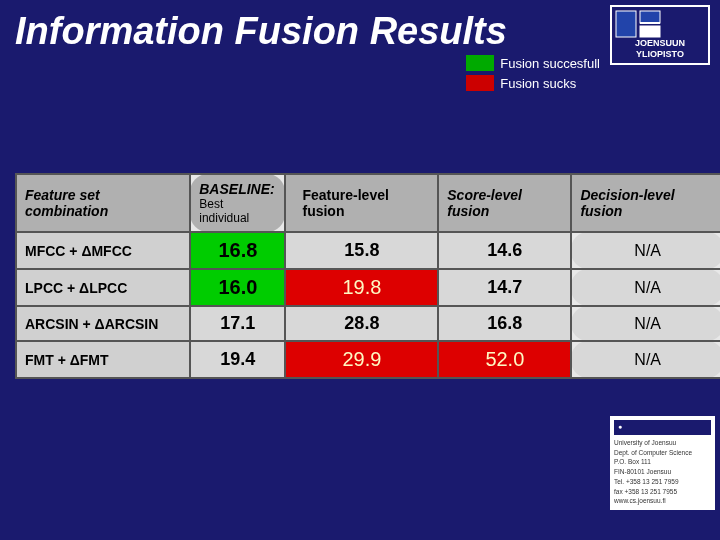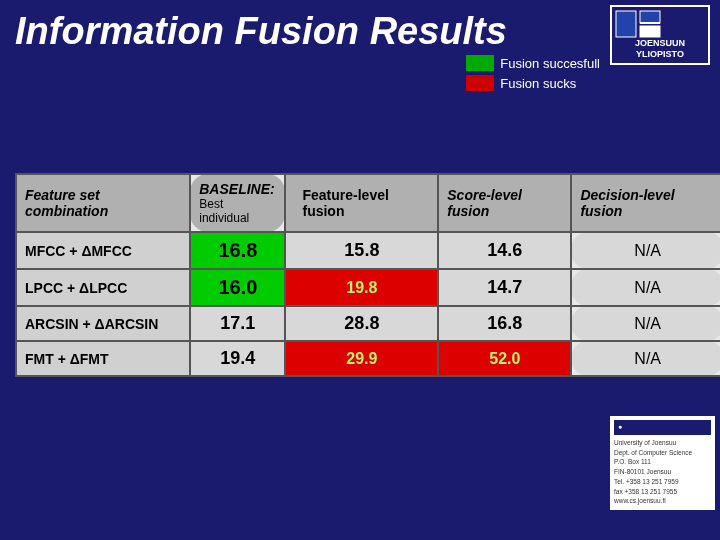--- a/index.html
+++ b/index.html
@@ -166,23 +166,23 @@
 
     .value-green {
       background: #00cc00 !important;
       font-size: 20px;
       font-weight: bold;
       text-align: center;
     }
 
     .value-red {
       background: #dd0000 !important;
-      color: #bef264;
-      font-size: 16px;
-      font-weight: bold;
+      color: #fef9c3;
+      font-size: 20px;
+      font-weight: normal;
       text-align: center;
     }
 
     .na-cell {
       font-size: 16px;
       text-align: center;
       background: #d8d8d8 !important;
       border-radius: 17px;
     }
 

